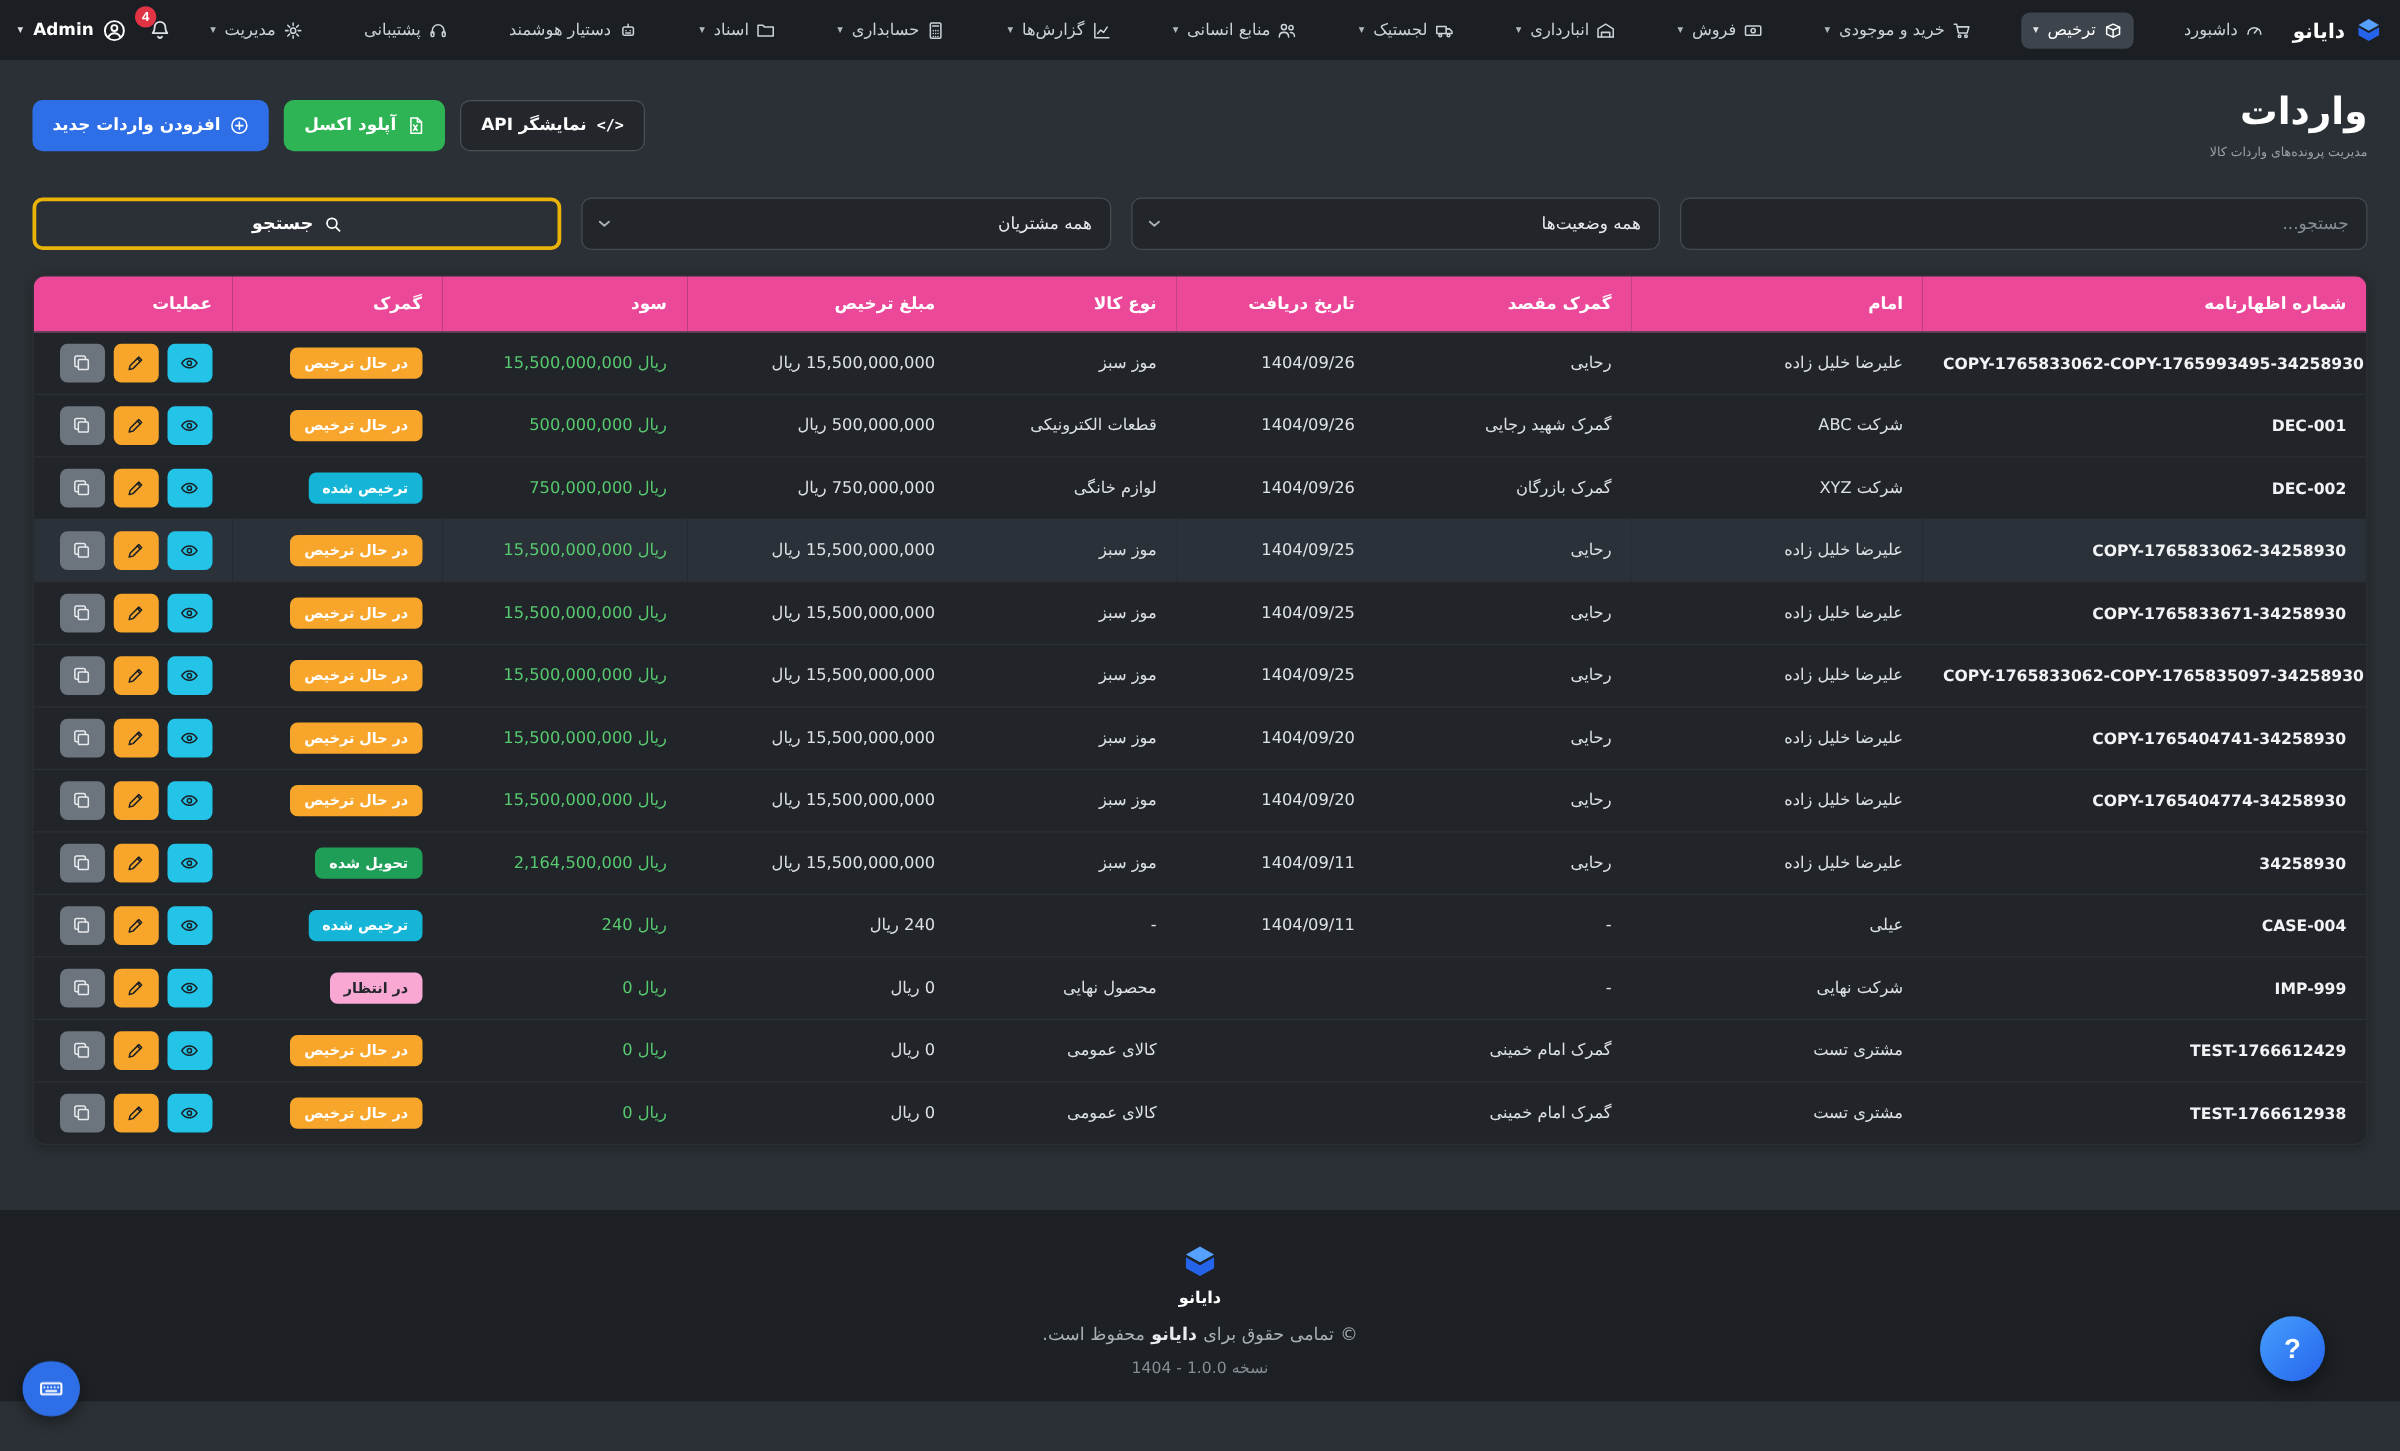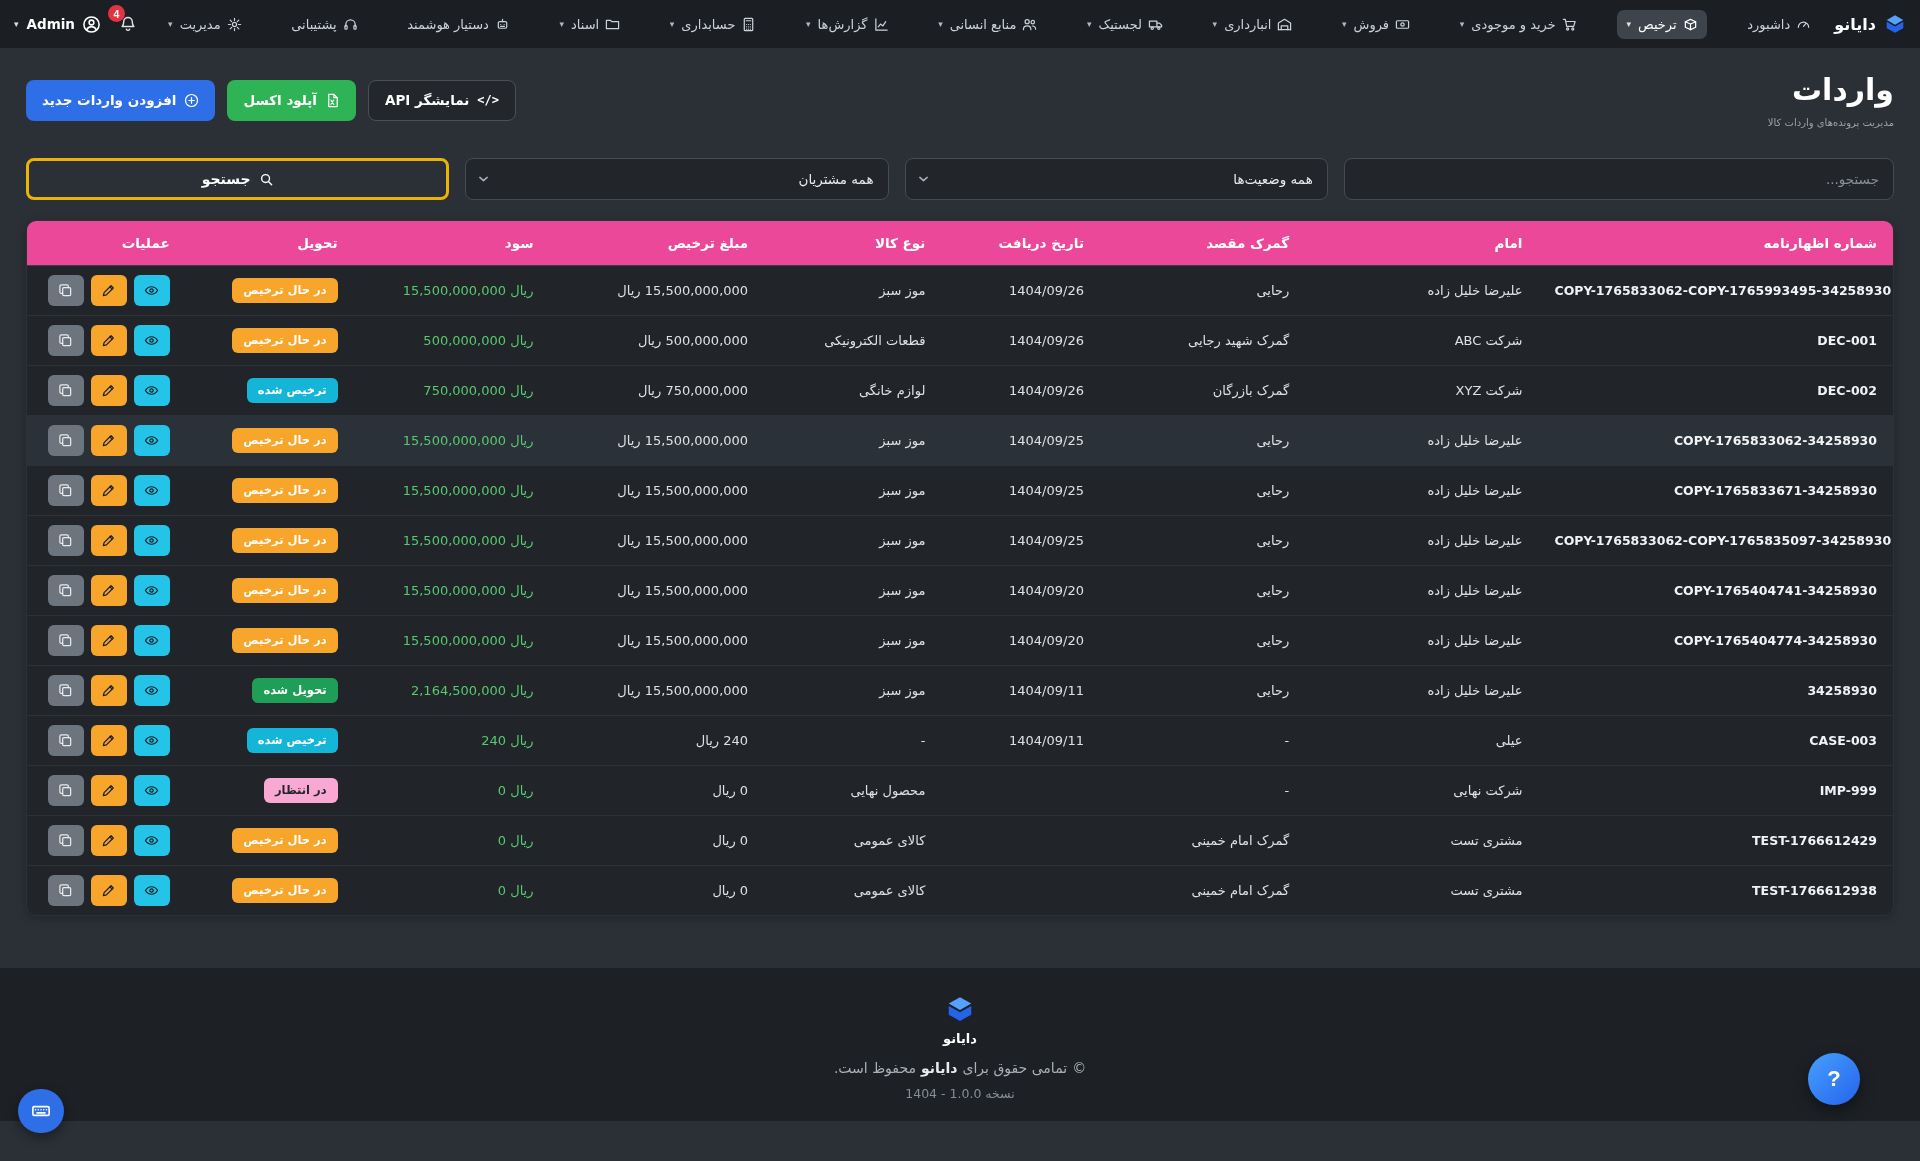--- a/index.html
+++ b/index.html
@@ -285,21 +285,21 @@
     <table>
       <thead>
           <tr>
             <th class="col-declaration">شماره اظهارنامه</th>
             <th class="col-customer">امام</th>
             <th class="col-customs">گمرک مقصد</th>
             <th class="col-date">تاریخ دریافت</th>
             <th class="col-goods">نوع کالا</th>
             <th class="col-amount">مبلغ ترخیص</th>
             <th class="col-profit">سود</th>
-            <th class="col-status">تحویل</th>
+            <th class="col-status">گمرک</th>
             <th class="col-actions">عملیات</th>
           </tr>
         </thead>
       <tbody>
           <tr>
             <td class="col-declaration cell-decl">COPY-1765833062-COPY-1765993495-34258930</td>
             <td class="col-customer">علیرضا خلیل زاده</td>
             <td class="col-customs">رحایی</td>
             <td class="col-date">1404/09/26</td>
             <td class="col-goods">موز سبز</td>
@@ -579,21 +579,21 @@
                 <button class="abtn secondary">
                   <svg class="ic" viewBox="0 0 16 16" fill="none" stroke="currentColor" stroke-width="1.3" stroke-linecap="round" stroke-linejoin="round">
                     <rect x="5" y="5" width="8.5" height="8.5" rx="1.2"></rect>
                     <path d="M11 5V3.5A1.5 1.5 0 0 0 9.5 2h-6A1.5 1.5 0 0 0 2 3.5v6A1.5 1.5 0 0 0 3.5 11H5"></path>
                   </svg>
                 </button>
               </div>
             </td>
           </tr>
           <tr>
-            <td class="col-declaration cell-decl">CASE-003</td>
+            <td class="col-declaration cell-decl">CASE-004</td>
             <td class="col-customer">عیلی</td>
             <td class="col-customs">-</td>
             <td class="col-date">1404/09/11</td>
             <td class="col-goods">-</td>
             <td class="col-amount">240 ریال</td>
             <td class="col-profit cell-profit">240 ریال</td>
             <td class="col-status"><span class="badge info">ترخیص شده</span></td>
             <td class="col-actions">
               <div class="actions">
                 <button class="abtn info">

